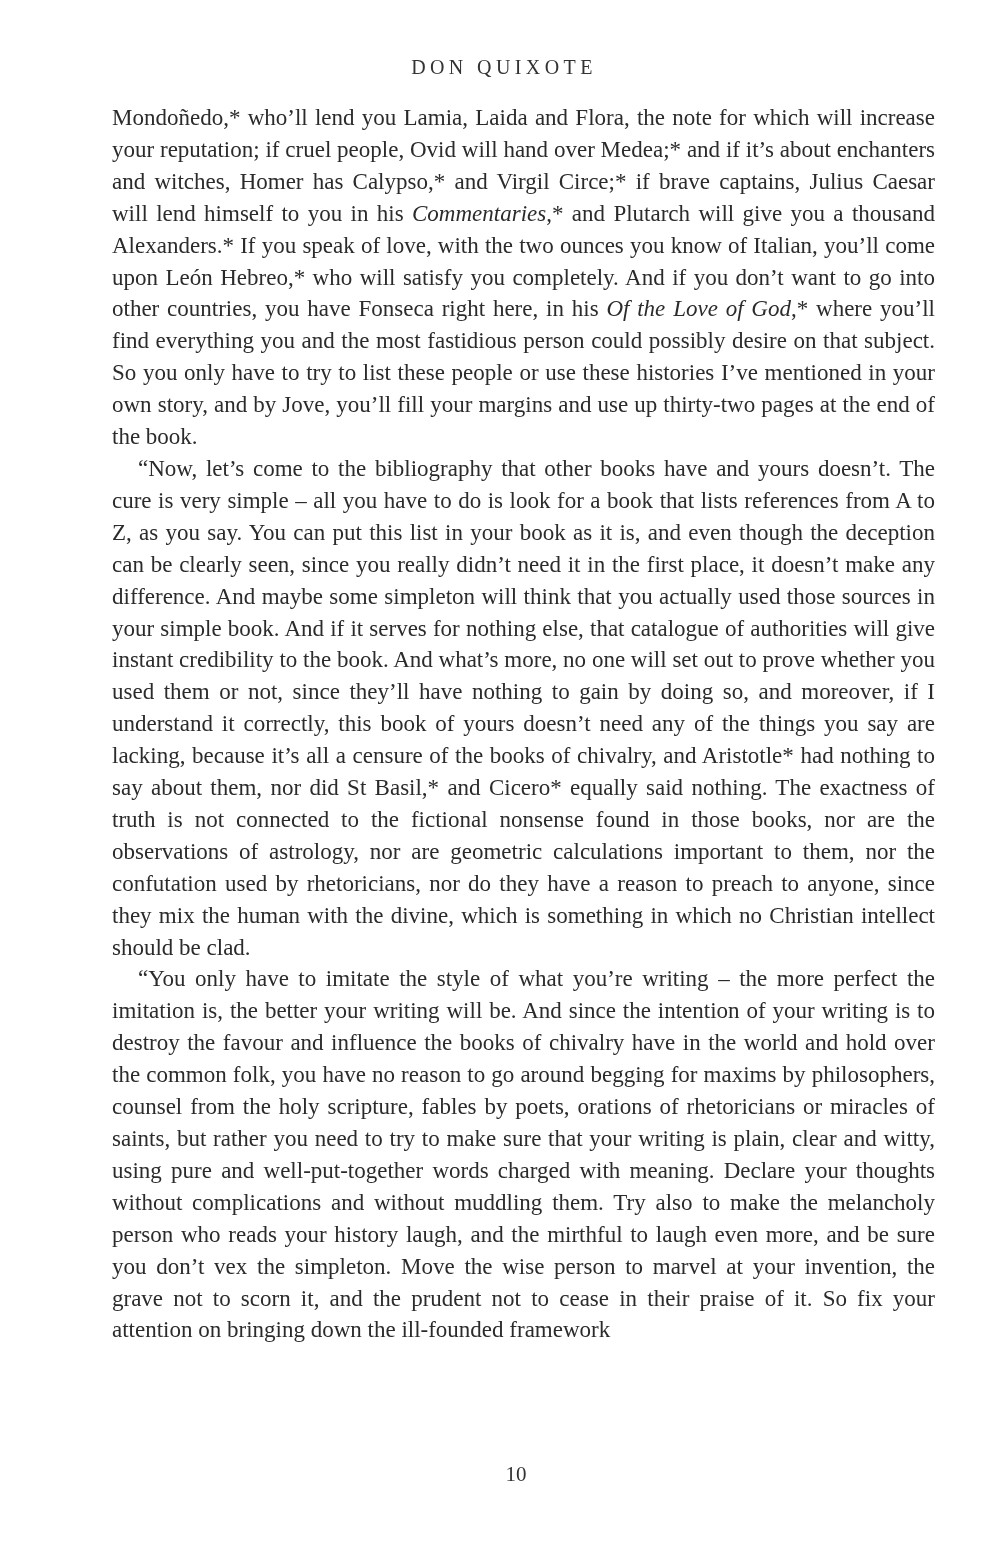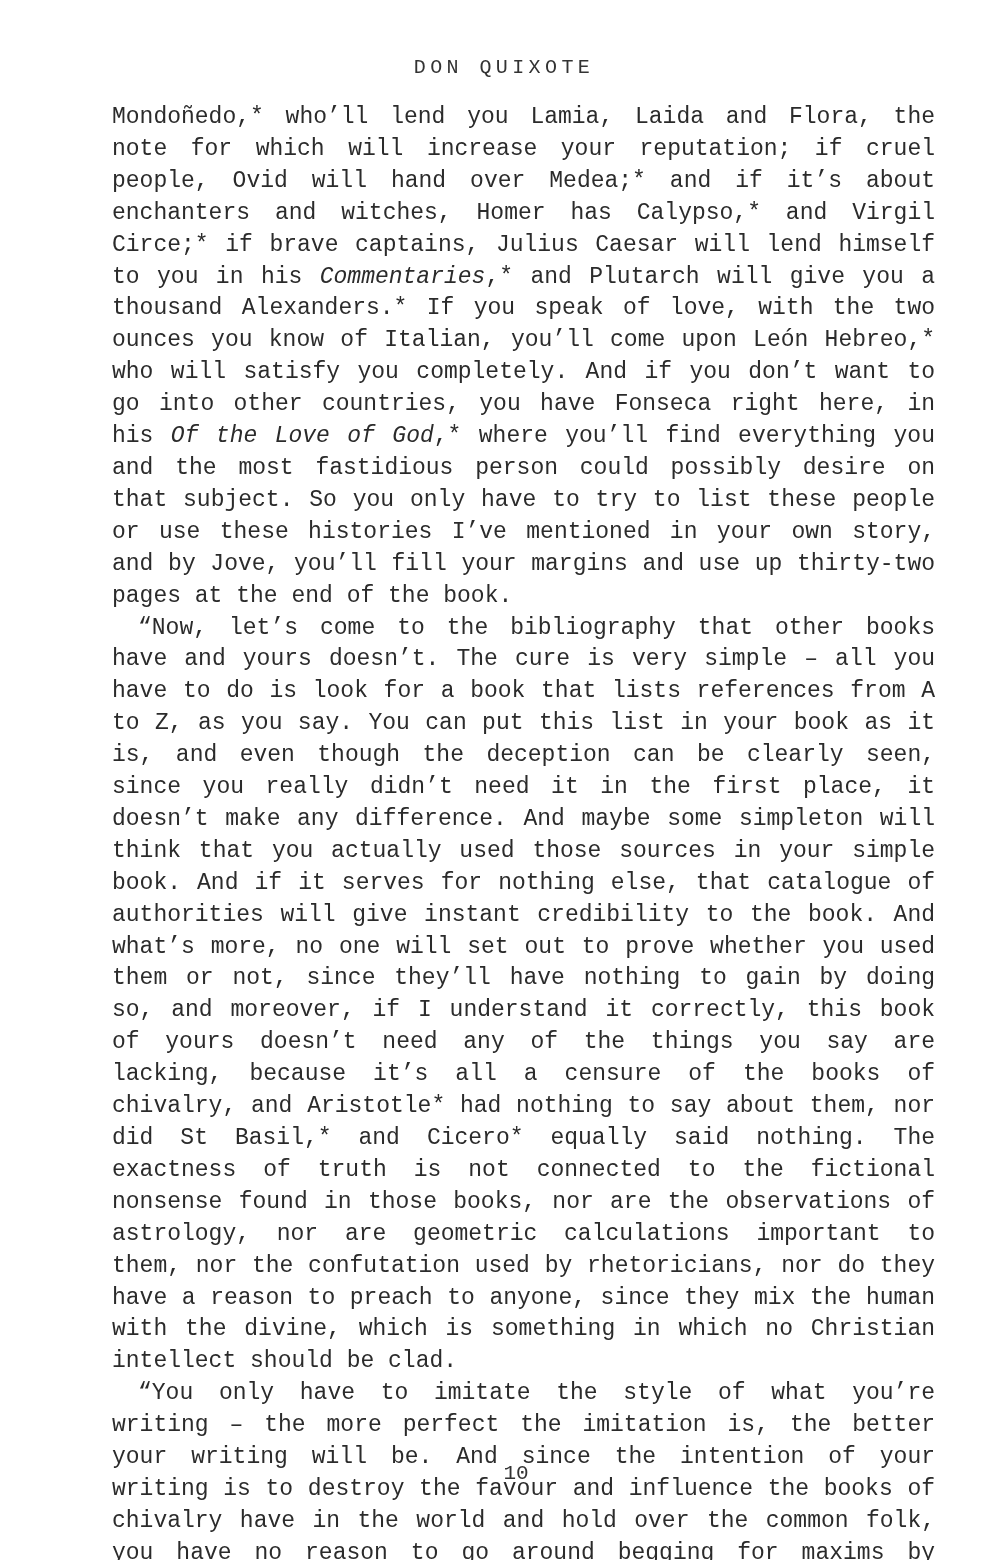--- a/index.html
+++ b/index.html
@@ -5,21 +5,21 @@
   html, body {
     margin: 0;
     padding: 0;
     background: #ffffff;
   }
   .page {
     position: relative;
     width: 1008px;
     height: 1560px;
     background: #ffffff;
-    font-family: Liberation Mono, monospace;
+    font-family: Liberation Serif, serif;
     color: #2b2b2b;
     overflow: hidden;
   }
   .running-head {
     position: absolute;
     top: 56px;
     left: 0;
     width: 100%;
     text-align: center;
     font-size: 20px;

